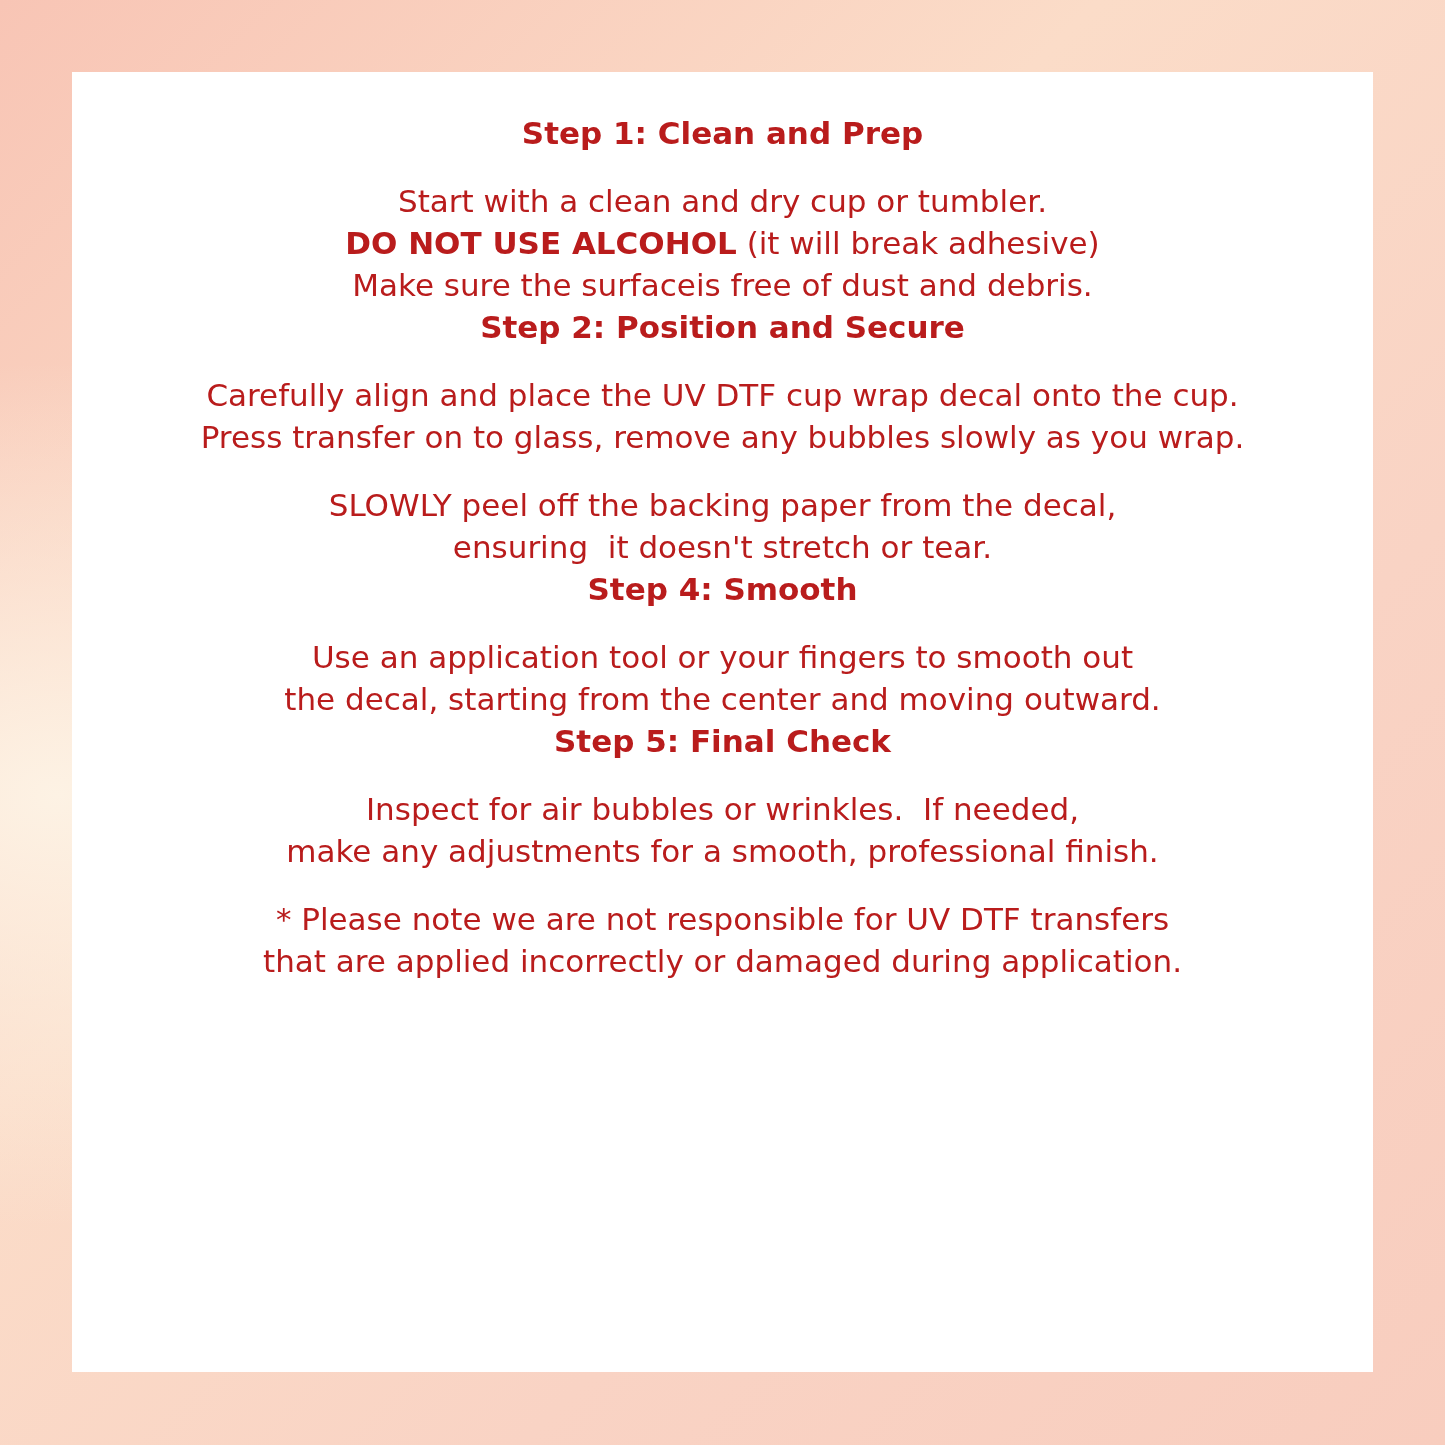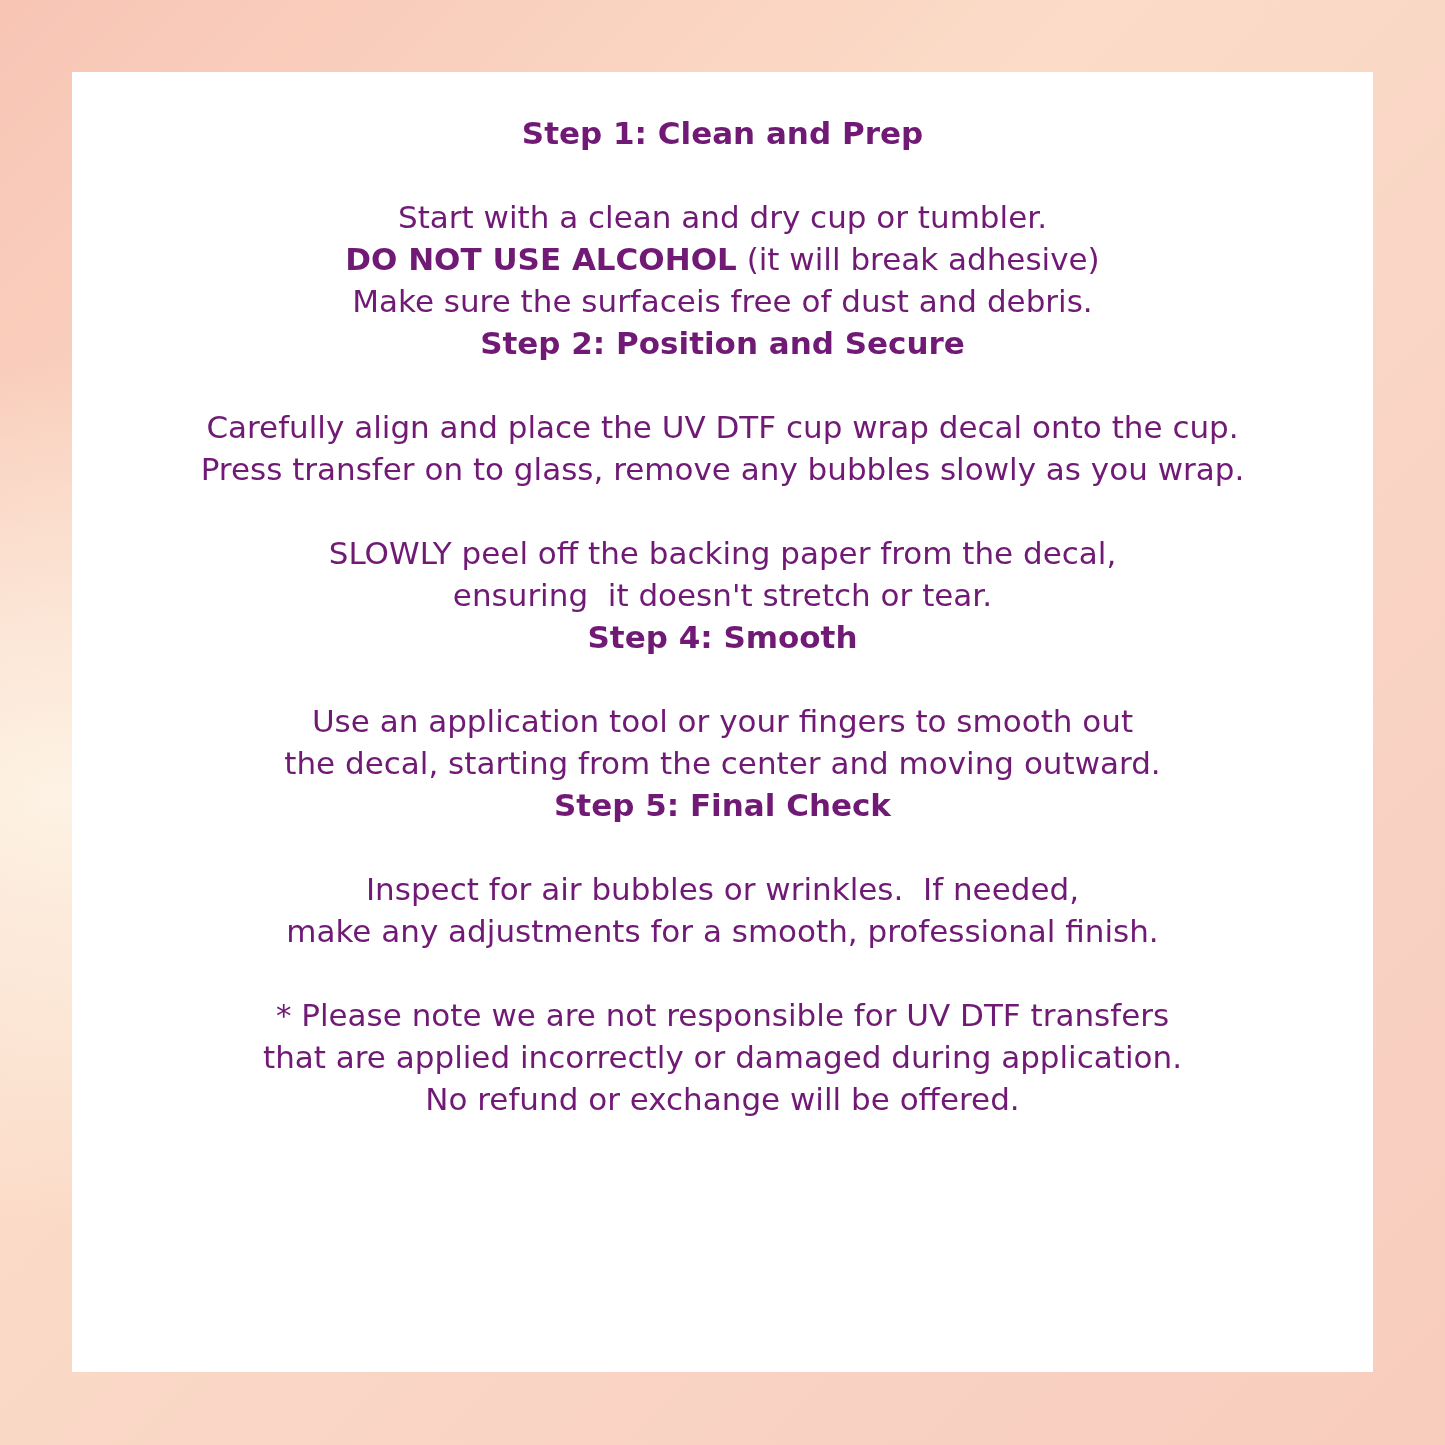--- a/index.html
+++ b/index.html
@@ -13,33 +13,33 @@
       linear-gradient(135deg, #f8c5b5 0%, #fbdcc8 38%, #f9d3c4 68%, #f8cdbe 100%);
     font-family: "DejaVu Sans", "Liberation Sans", sans-serif;
   }
   .card {
     position: absolute;
     left: 72px;
     top: 72px;
     right: 72px;
     bottom: 73px;
     background: #ffffff;
-    color: #701a75;
+    color: #b91c1c;
     text-align: center;
     padding: 40px 14px 4px 14px;
     box-sizing: border-box;
   }
   .card p, .card h2 {
     margin: 0;
     font-size: 31px;
     line-height: 42px;
     white-space: pre-wrap;
   }
   .card h2 { font-weight: bold; }
-  .block { margin-top: 42px; }
+  .block { margin-top: 26px; }
   .block:first-child { margin-top: 0; }
   .disclaimer p { font-weight: normal; }
   strong { font-weight: bold; }
 </style>
 </head>
 <body>
 
 <div class="frame">
   <div class="card">
 
@@ -69,17 +69,16 @@
 
     <h2 class="block">Step 5: Final Check</h2>
     <div class="block">
       <p>Inspect for air bubbles or wrinkles.  If needed,</p>
       <p>make any adjustments for a smooth, professional finish.</p>
     </div>
 
     <div class="block disclaimer">
       <p>* Please note we are not responsible for UV DTF transfers</p>
       <p>that are applied incorrectly or damaged during application.</p>
-      <p>No refund or exchange will be offered.</p>
     </div>
 
   </div>
 </div>
 
 </body></html>

